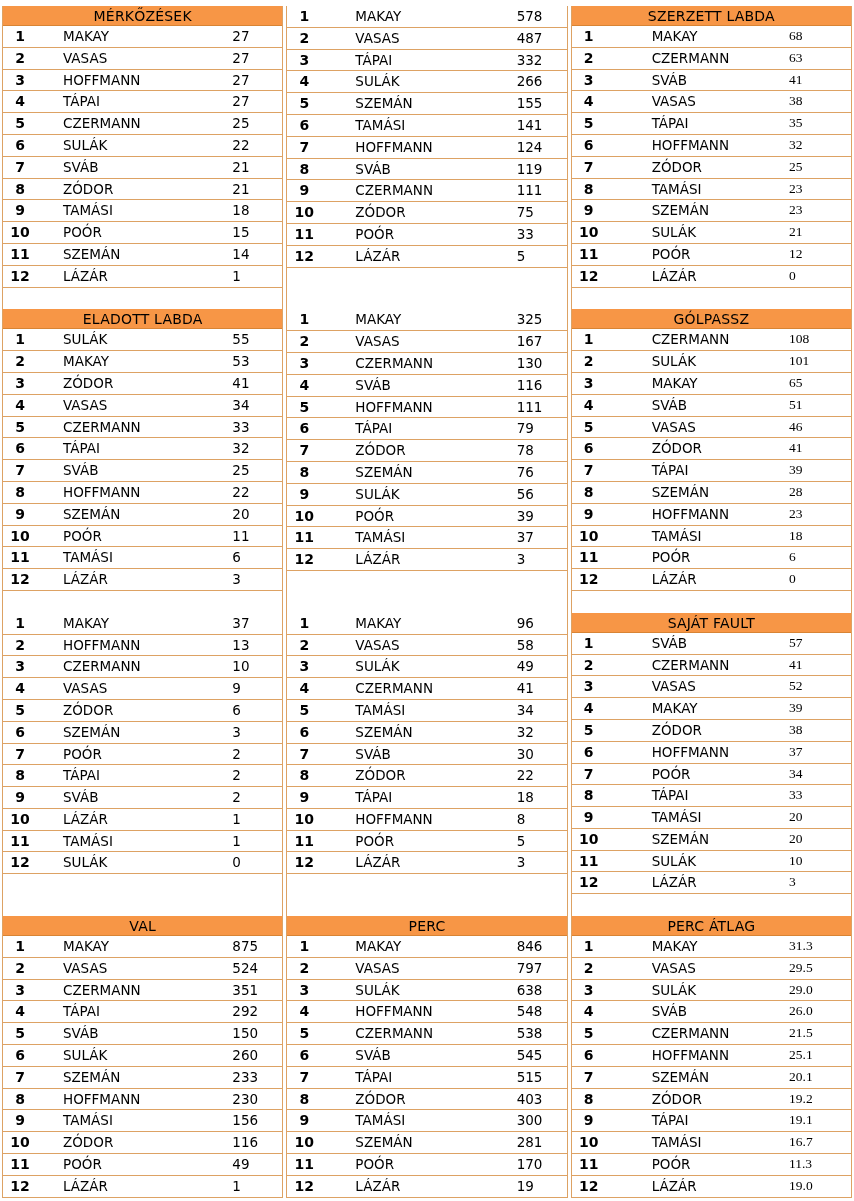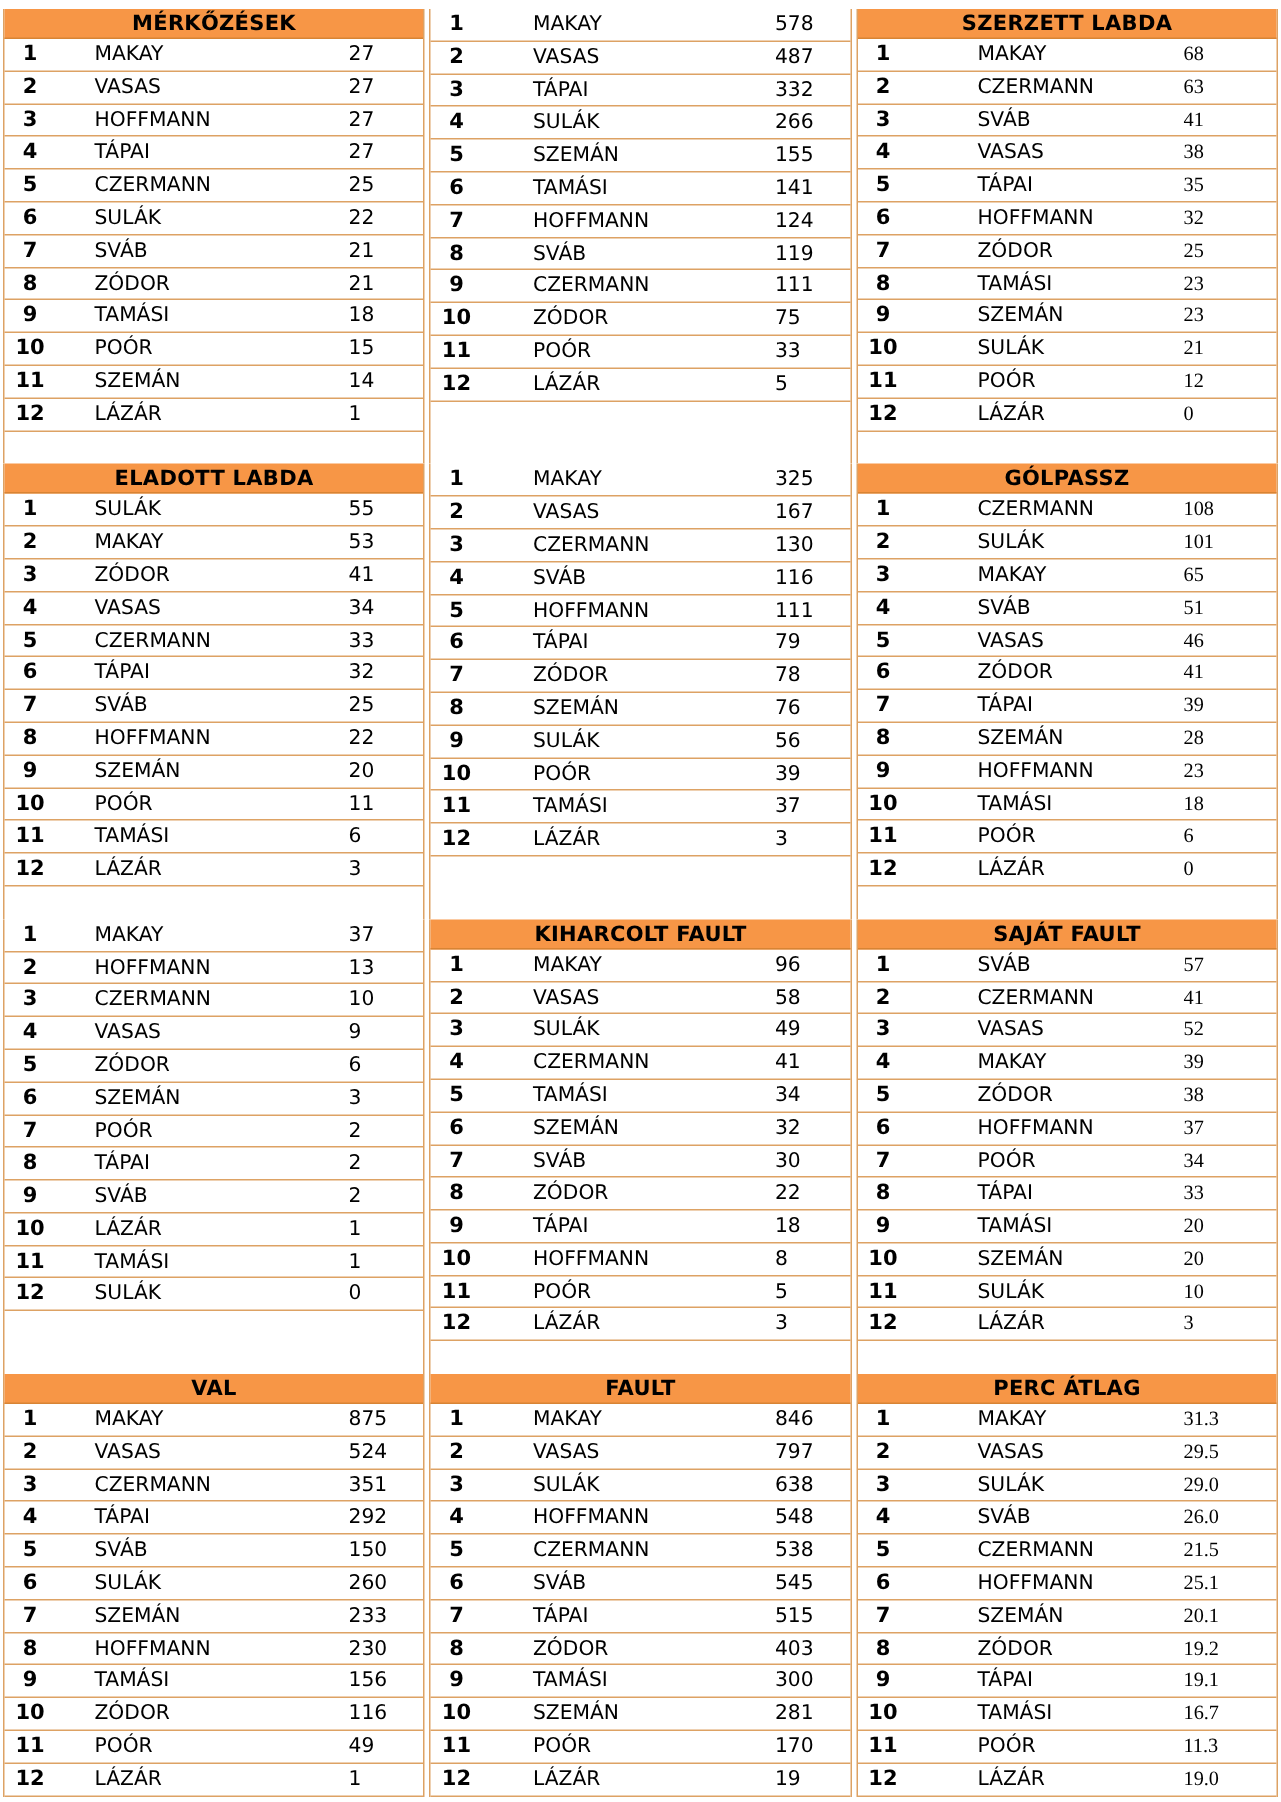--- a/index.html
+++ b/index.html
@@ -27,21 +27,21 @@
     border-left: 1px solid var(--line);
     border-right: 1px solid var(--line);
     box-sizing: border-box;
     background: #fff;
   }
   .tbl-header {
     height: 20px;
     line-height: 20px;
     background: var(--hdr);
     text-align: center;
-    font-weight: bold;
+    font-weight: normal;
     font-size: 14px;
     letter-spacing: 0.2px;
     color: #000;
     border-bottom: 1px solid var(--hdr-edge);
     box-sizing: border-box;
     white-space: nowrap;
     overflow: hidden;
   }
   .tbl-row {
     display: flex;
@@ -511,21 +511,20 @@
           <div class="cell value">1</div>
         </div>
         <div class="tbl-row">
           <div class="cell rank">12</div>
           <div class="cell player">SULÁK</div>
           <div class="cell value">0</div>
         </div>
         <div class="tbl-stub"></div>
       </div>
       <div class="stat-table pos-1">
-        <div class="tbl-header">KIHARCOLT FAULT</div>
         <div class="tbl-row">
           <div class="cell rank">1</div>
           <div class="cell player">MAKAY</div>
           <div class="cell value">96</div>
         </div>
         <div class="tbl-row">
           <div class="cell rank">2</div>
           <div class="cell player">VASAS</div>
           <div class="cell value">58</div>
         </div>
@@ -702,21 +701,21 @@
           <div class="cell player">POÓR</div>
           <div class="cell value">49</div>
         </div>
         <div class="tbl-row">
           <div class="cell rank">12</div>
           <div class="cell player">LÁZÁR</div>
           <div class="cell value">1</div>
         </div>
       </div>
       <div class="stat-table pos-1">
-        <div class="tbl-header">FAULT</div>
+        <div class="tbl-header">PERC</div>
         <div class="tbl-row">
           <div class="cell rank">1</div>
           <div class="cell player">MAKAY</div>
           <div class="cell value">846</div>
         </div>
         <div class="tbl-row">
           <div class="cell rank">2</div>
           <div class="cell player">VASAS</div>
           <div class="cell value">797</div>
         </div>

